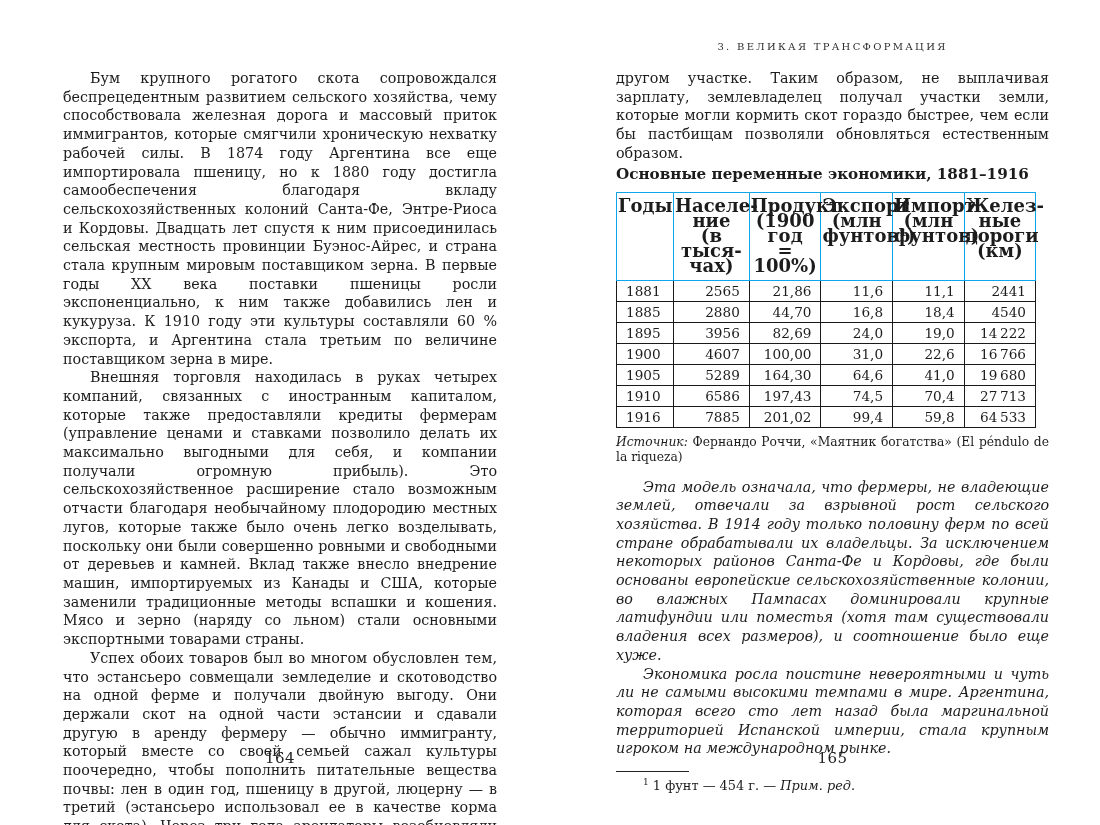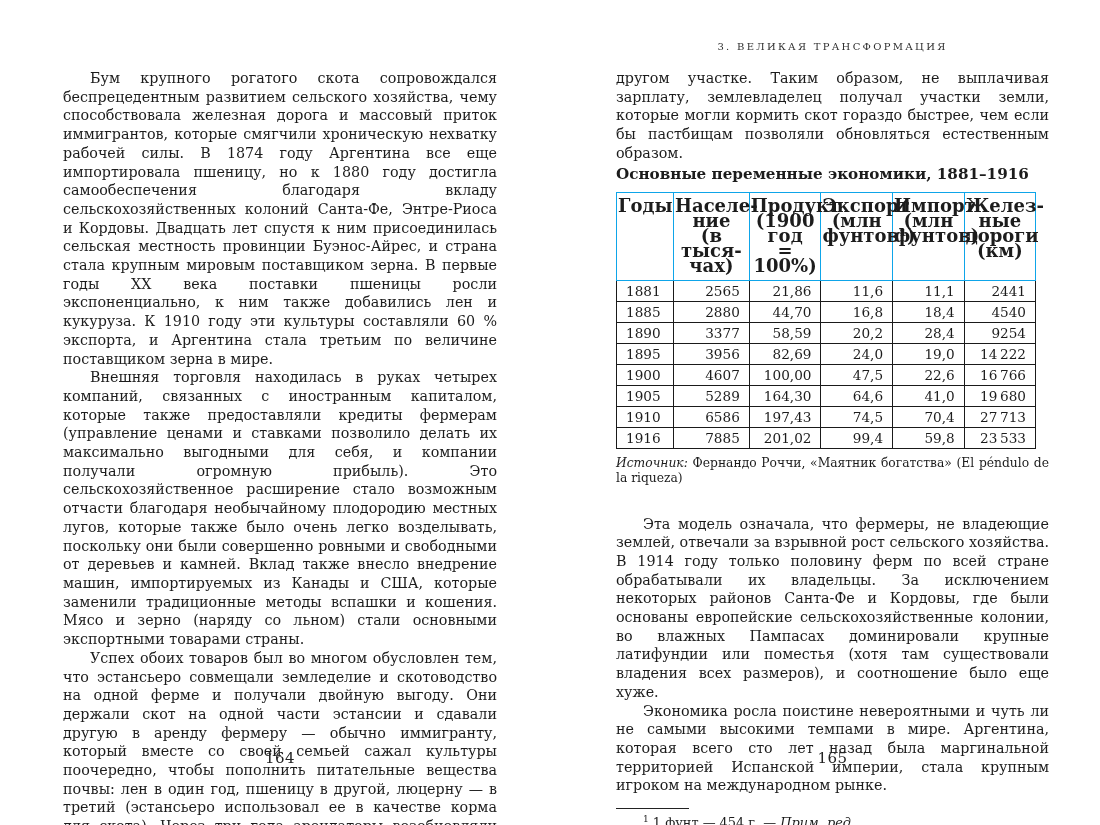--- a/index.html
+++ b/index.html
@@ -89,21 +89,21 @@
     text-align: left;
     padding: 2px 2px 2px 9px;
   }
   .source-line {
     font-size: 12.3px;
     line-height: 15.5px;
     margin-top: 7px;
   }
   .source-line .src-label { font-style: italic; }
 
-  .after-table { margin-top: 28px; }
+  .after-table { margin-top: 12px; font-style: italic; }
 
   .footnote {
     margin-top: 13px;
     font-size: 12.9px;
     line-height: 16px;
   }
   .footnote-rule {
     width: 73px;
     border-top: 1.4px solid #222;
     margin-bottom: 6px;
@@ -180,40 +180,32 @@
           </tr>
           <tr>
             <td class="year">1885</td>
             <td>2880</td>
             <td>44,70</td>
             <td>16,8</td>
             <td>18,4</td>
             <td>4540</td>
           </tr>
           <tr>
-            <td class="year">1890</td>
-            <td>3377</td>
-            <td>58,59</td>
-            <td>20,2</td>
-            <td>28,4</td>
-            <td>9254</td>
-          </tr>
-          <tr>
             <td class="year">1895</td>
             <td>3956</td>
             <td>82,69</td>
             <td>24,0</td>
             <td>19,0</td>
             <td>14 222</td>
           </tr>
           <tr>
             <td class="year">1900</td>
             <td>4607</td>
             <td>100,00</td>
-            <td>47,5</td>
+            <td>31,0</td>
             <td>22,6</td>
             <td>16 766</td>
           </tr>
           <tr>
             <td class="year">1905</td>
             <td>5289</td>
             <td>164,30</td>
             <td>64,6</td>
             <td>41,0</td>
             <td>19 680</td>
@@ -225,21 +217,21 @@
             <td>74,5</td>
             <td>70,4</td>
             <td>27 713</td>
           </tr>
           <tr>
             <td class="year">1916</td>
             <td>7885</td>
             <td>201,02</td>
             <td>99,4</td>
             <td>59,8</td>
-            <td>23 533</td>
+            <td>64 533</td>
           </tr>
         </tbody>
       </table>
 
     <div class="source-line">
       <span class="src-label">Источник:</span><span> Фернандо Роччи, «Маятник богатства» (El péndulo de la riqueza)</span>
     </div>
 
     <div class="after-table">
         <p>Эта модель означала, что фермеры, не владеющие землей, отвечали за взрывной рост сельского хозяйства. В 1914 году только половину ферм по всей стране обрабатывали их владельцы. За исключением некоторых районов Санта-Фе и Кордовы, где были основаны европейские сельскохозяйственные колонии, во влажных Пампасах доминировали крупные латифундии или поместья (хотя там существовали владения всех размеров), и соотношение было еще хуже.</p>

